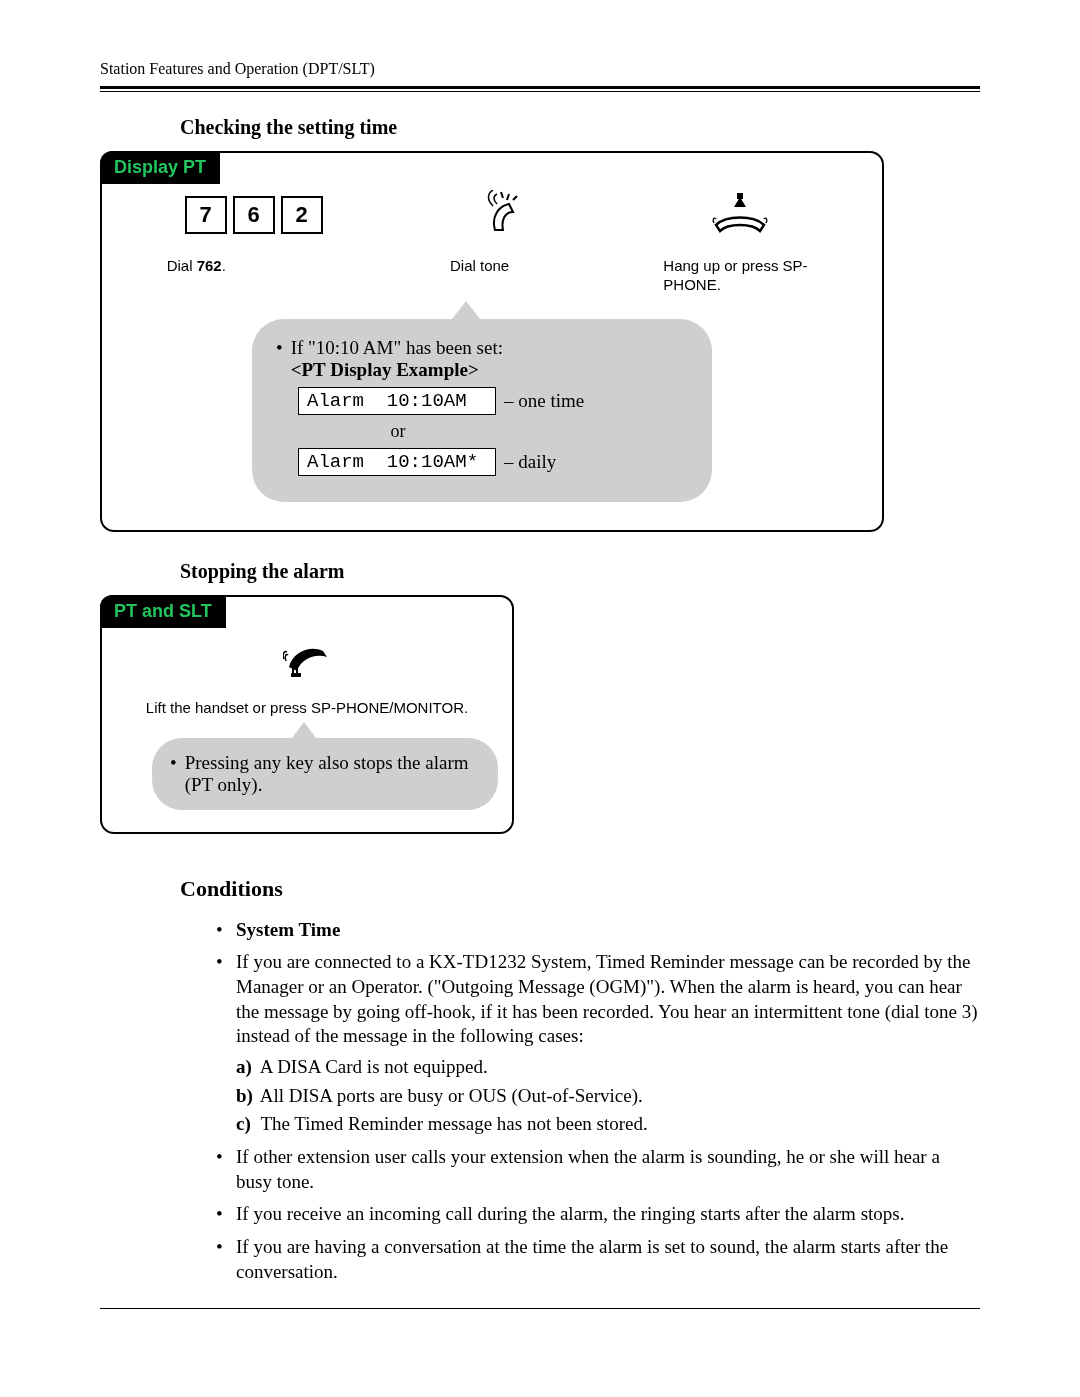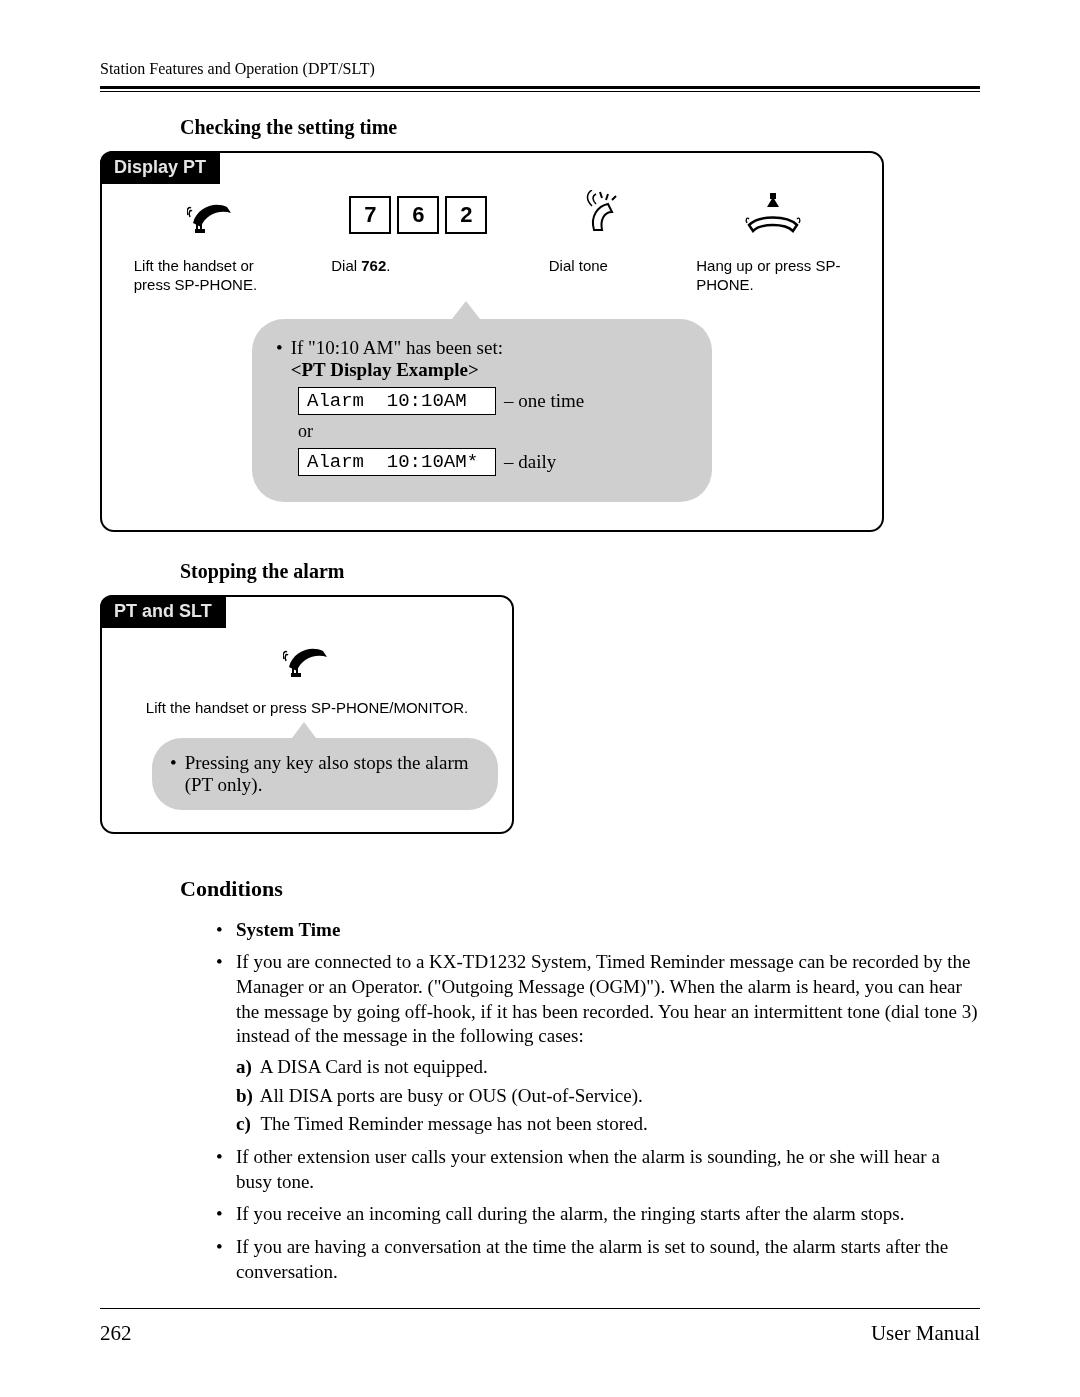--- a/index.html
+++ b/index.html
@@ -37,21 +37,21 @@
     margin-bottom: 28px;
     position: relative;
     padding-top: 18px;
     background: #fff;
   }
   .box-tab {
     position: absolute;
     top: -2px;
     left: -2px;
     background: #000;
-    color: #e5e5e5;
+    color: #22c55e;
     font-family: Arial, Helvetica, sans-serif;
     font-weight: bold;
     font-size: 18px;
     padding: 6px 14px;
     border-top-left-radius: 12px;
   }
 
   
   .row-steps {
     display: flex;
@@ -130,21 +130,21 @@
   .display-box {
     background: #fff;
     border: 1.5px solid #000;
     font-family: "Courier New", monospace;
     font-size: 19px;
     padding: 2px 8px;
     min-width: 180px;
     white-space: pre;
   }
   .or-line {
-    text-align: left;
+    text-align: center;
     width: 200px;
     font-size: 18px;
   }
 
   
   .proc-box.small {
     width: 410px;
   }
   .proc-box.small .step2 {
     text-align: center;
@@ -235,34 +235,20 @@
   <div class="running-head">Station Features and Operation (DPT/SLT)</div>
   <div class="double-rule"></div>
 
   <div class="section-title">Checking the setting time</div>
 
   <div class="proc-box" style="width:780px;">
     <div class="box-tab">Display PT</div>
 
     <div class="row-steps">
 
-      <div class="step">
-        <div class="icon-area">
-          <span>
-            <svg width="48" height="44" viewBox="0 0 48 44">
-              <path d="M6 30 C10 14 28 8 40 14 L44 20 C32 16 18 22 14 34 Z" fill="#000"></path>
-              <path d="M8 40 L18 40 L18 36 L8 36 Z" fill="#000"></path>
-              <path d="M10 36 L10 30 M14 36 L14 30" stroke="#000" stroke-width="2"></path>
-              <path d="M3 24 C1 20 3 16 5 18" stroke="#000" stroke-width="1.5" fill="none"></path>
-              <path d="M1 22 C-1 18 1 13 4 15" stroke="#000" stroke-width="1.5" fill="none"></path>
-            </svg>
-          </span>
-        </div>
-        <div class="step-caption">Lift the handset or press SP-PHONE.</div>
-      </div>
 
       <div class="step wide">
         <div class="dial-digits">
           <div class="digit">7</div>
           <div class="digit">6</div>
           <div class="digit">2</div>
         </div>
         <div class="step-caption center">
           <span>Dial </span><b>762</b><span>.</span>
         </div>
@@ -358,18 +344,14 @@
         <div><span class="lbl">b)</span> <span>All DISA ports are busy or OUS (Out-of-Service).</span></div>
         <div><span class="lbl">c)</span> <span>The Timed Reminder message has not been stored.</span></div>
       </div>
     </li>
     <li>If other extension user calls your extension when the alarm is sounding, he or she will hear a busy tone.</li>
     <li>If you receive an incoming call during the alarm, the ringing starts after the alarm stops.</li>
     <li>If you are having a conversation at the time the alarm is set to sound, the alarm starts after the conversation.</li>
   </ul>
 
   <div class="foot-rule"></div>
-  <div class="footer">
-    <div>262</div>
-    <div>User Manual</div>
-  </div>
 
 </div>
 
 </body></html>

